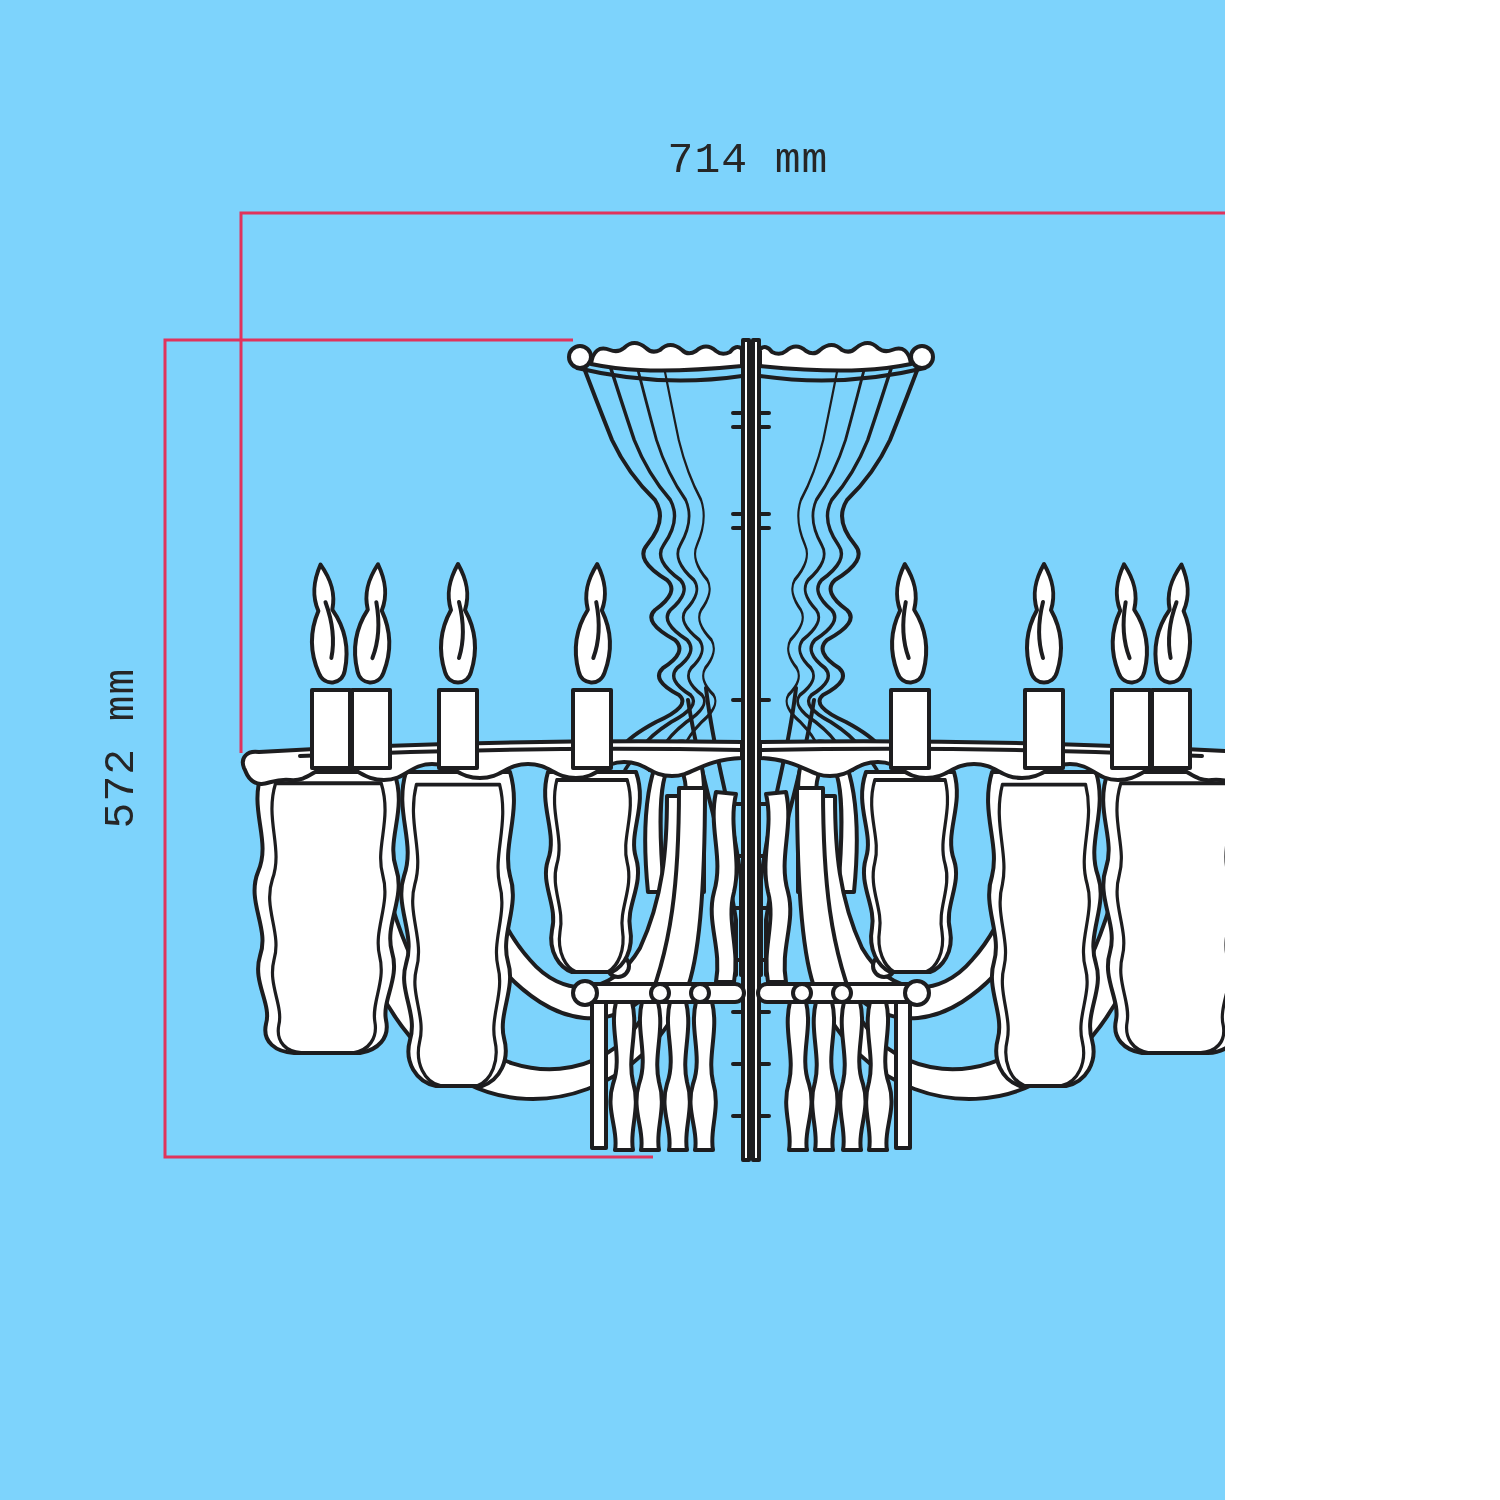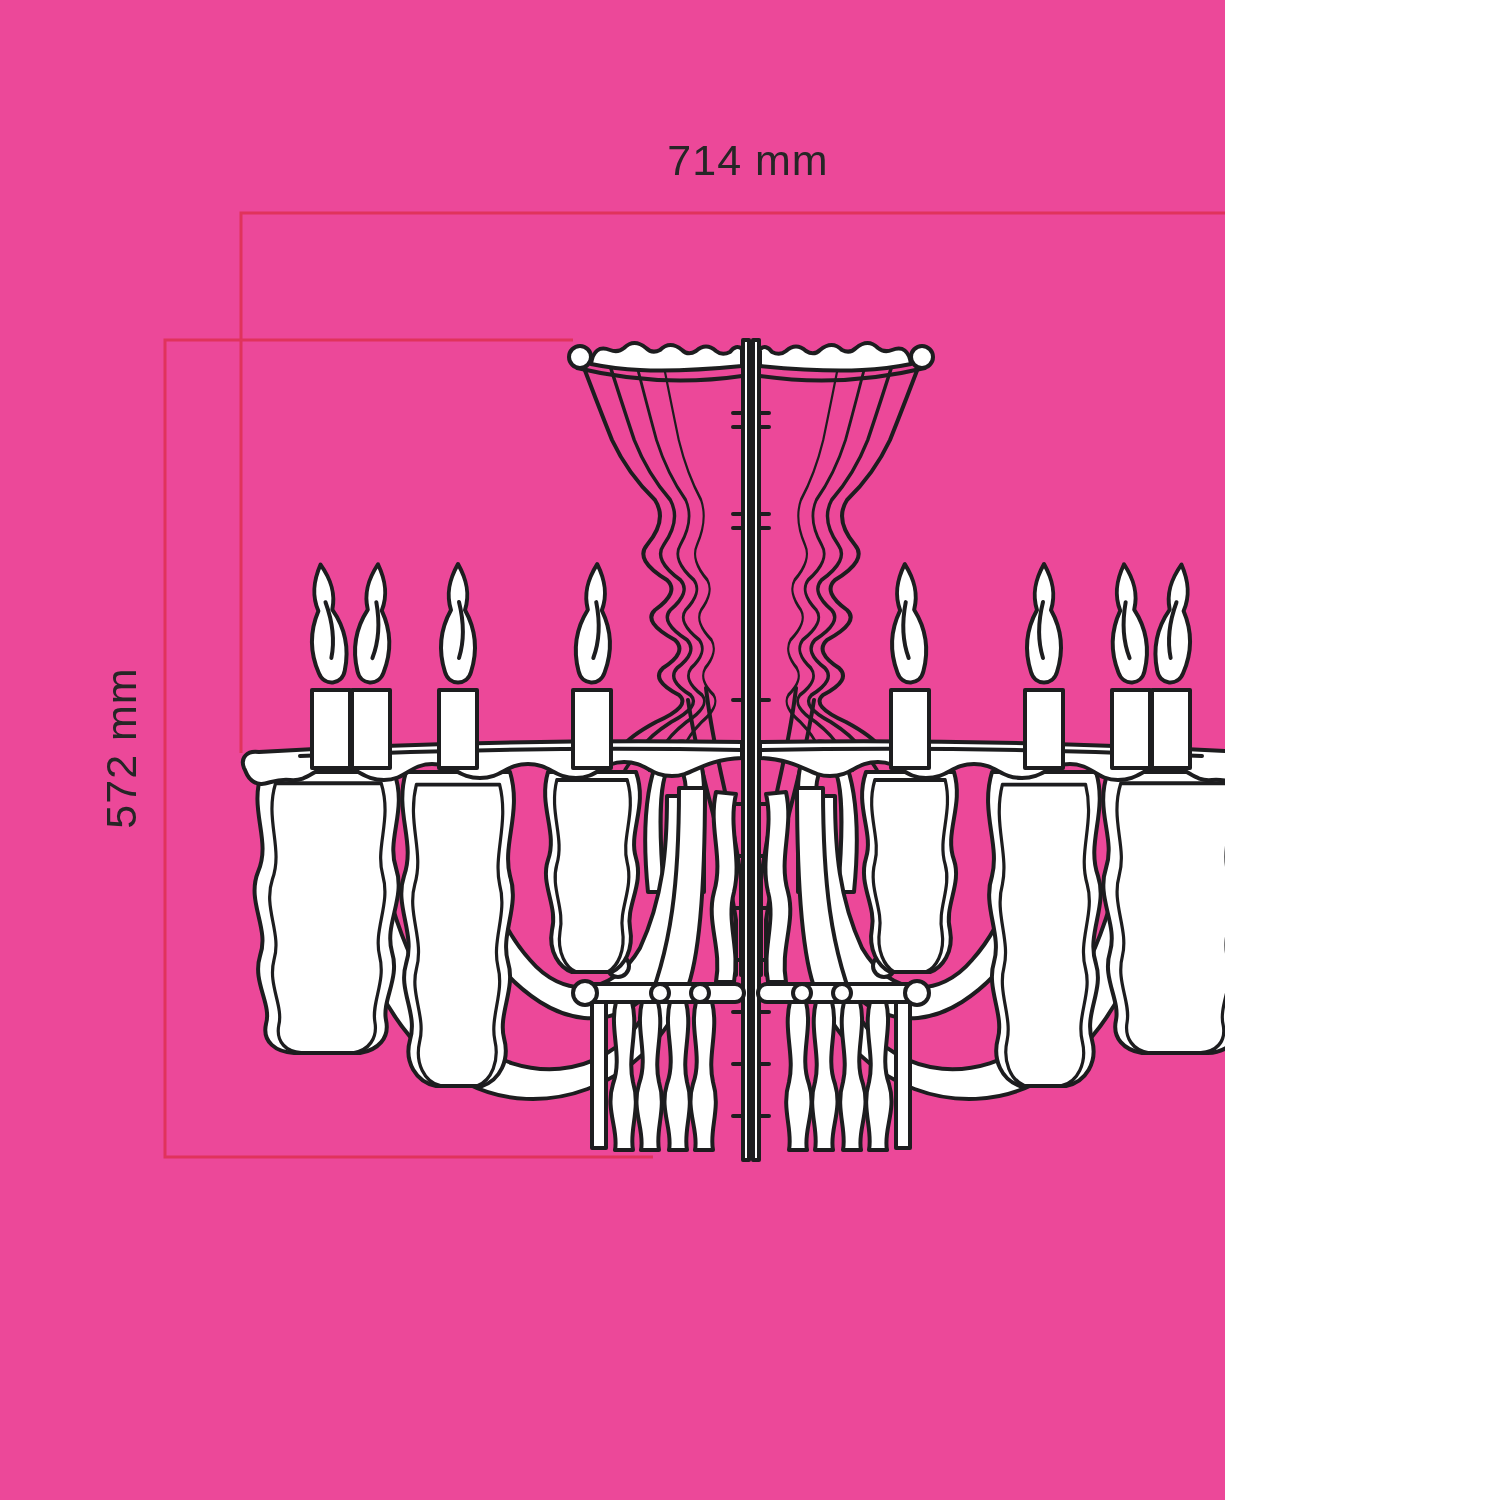--- a/index.html
+++ b/index.html
@@ -1,20 +1,20 @@
 <!DOCTYPE html>
 <html><head>
 <meta charset="utf-8">
 <style>
   html,body{margin:0;padding:0;background:#ffffff;}
   .canvas{
     position:relative;
     width:1225px;height:1500px;
-    background:#ec4899;
-    font-family:Liberation Sans, sans-serif;
+    background:#7dd3fc;
+    font-family:Liberation Mono, monospace;
     overflow:hidden;
   }
   .drawing-svg{position:absolute;left:0;top:0;width:1500px;height:1500px;}
   .dim-label{
     position:absolute;
     color:#262626;
     font-size:43px;
     letter-spacing:1px;
     white-space:nowrap;
     user-select:none;

